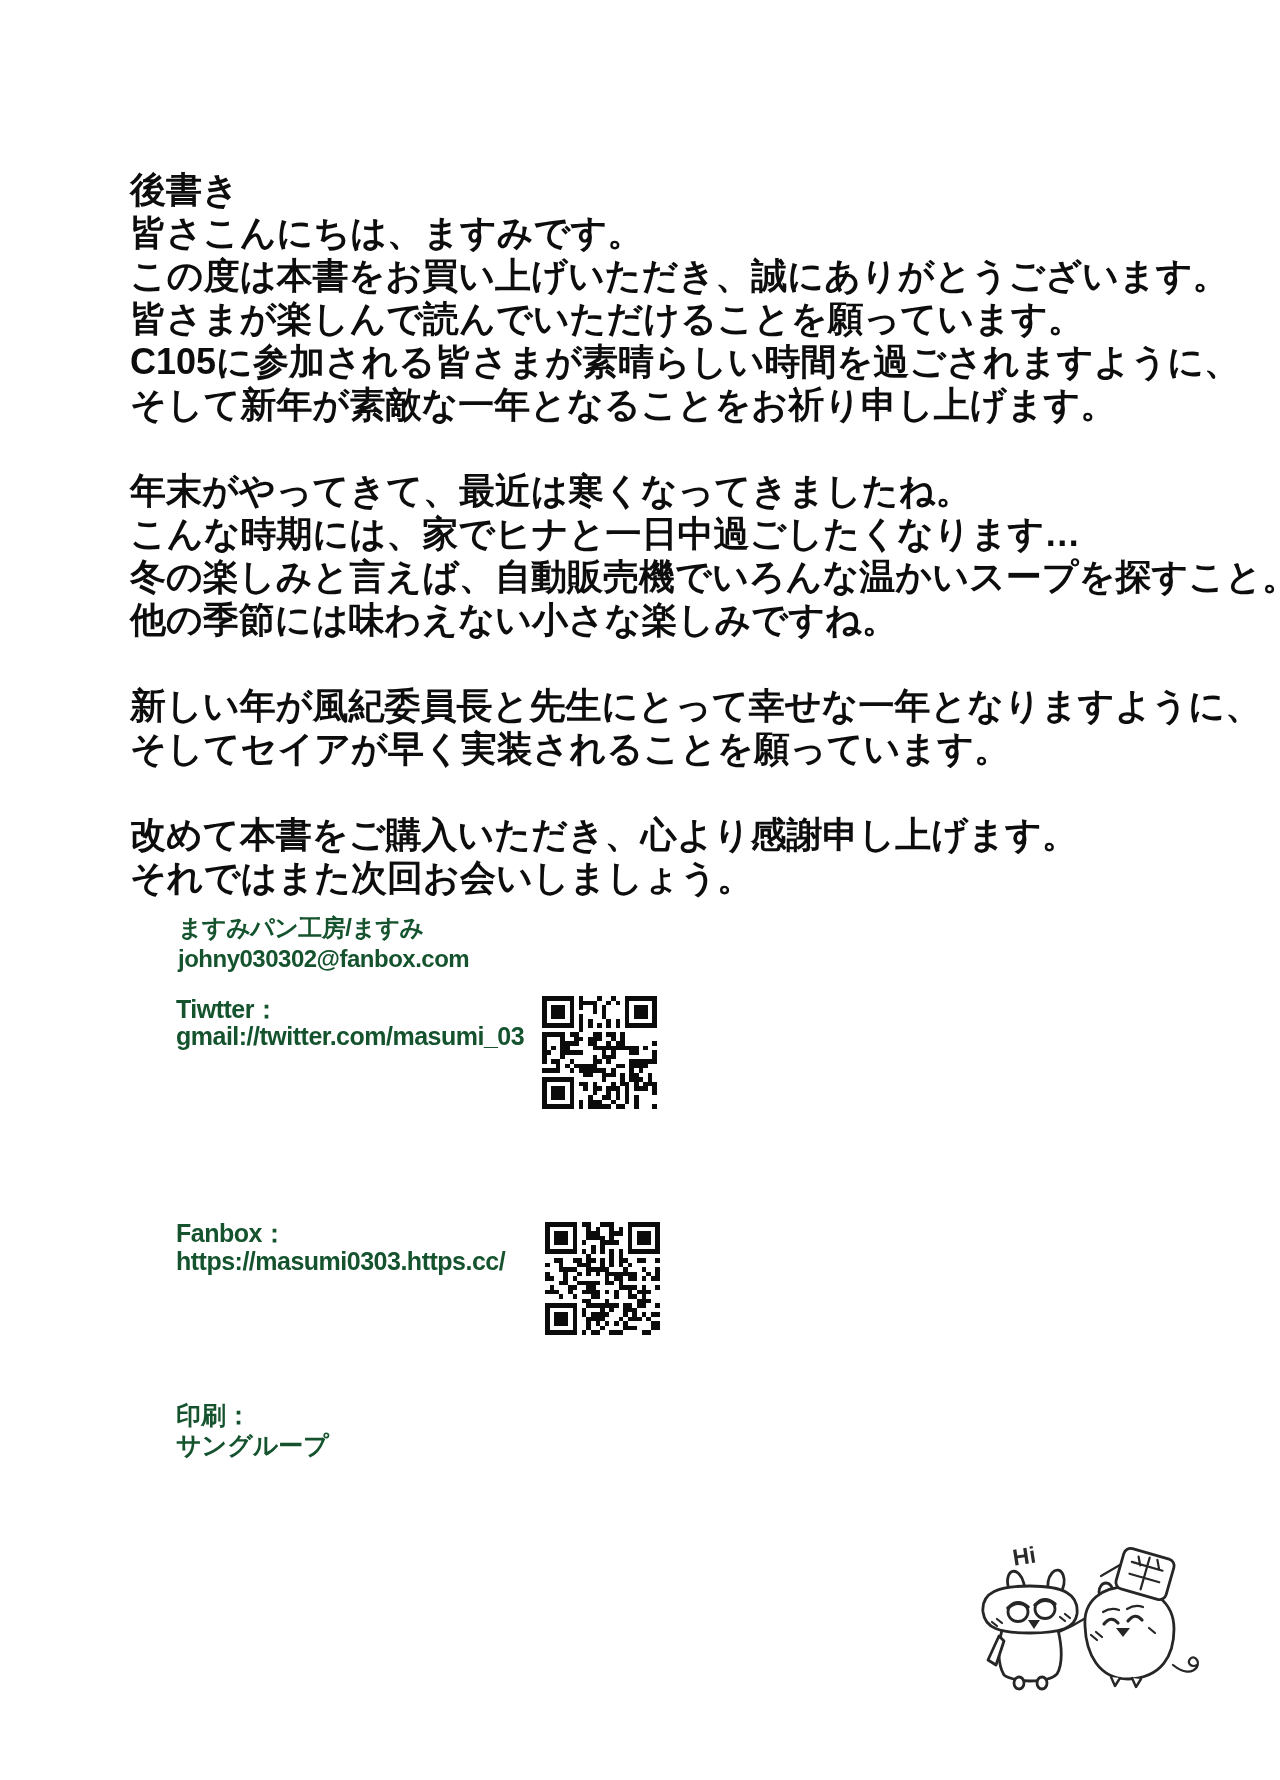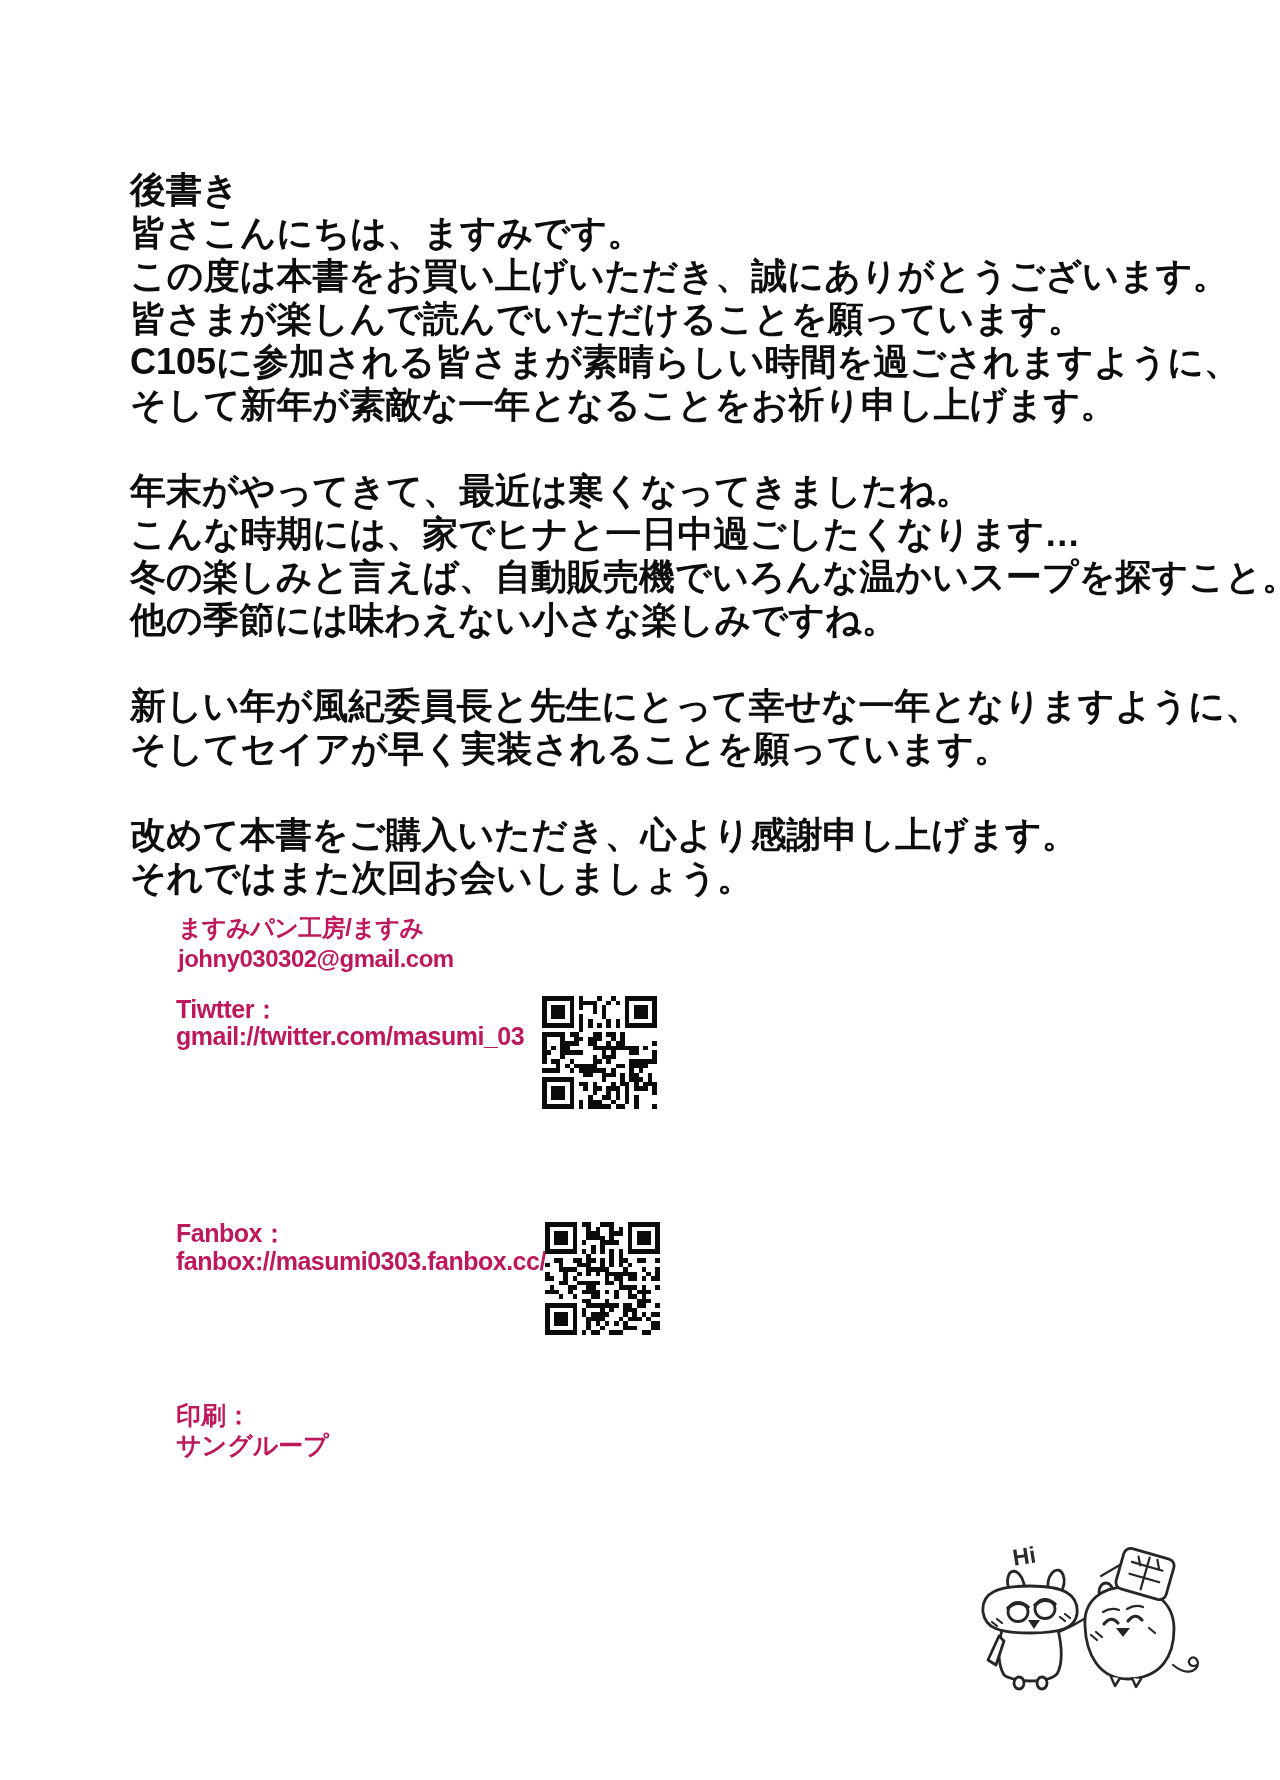--- a/index.html
+++ b/index.html
@@ -26,21 +26,21 @@
     letter-spacing:0px;
     color:#0d0d0d;
   }
   .para{ margin:0 0 43px 0; }
   .line{ height:43px; white-space:nowrap; }
 
   
   .credit{
     position:absolute;
     font-weight:700;
-    color:#be185d;
+    color:#14532d;
     letter-spacing:-0.5px;
   }
   .credit .cline{ white-space:nowrap; }
   #circle-block{ left:178px; top:912px;  font-size:24px; line-height:31px; }
   #twitter-block{ left:176px; top:996px; font-size:25px; line-height:27px; }
   #fanbox-block{ left:176px; top:1219px; font-size:25px; line-height:28px; }
   #print-block{ left:176px; top:1400px;  font-size:25px; line-height:30px; font-weight:700; letter-spacing:0; }
 
   
   .qr{
@@ -103,21 +103,21 @@
       <div class="line">そしてセイアが早く実装されることを願っています。</div>
     </div>
     <div class="para">
       <div class="line">改めて本書をご購入いただき、心より感謝申し上げます。</div>
       <div class="line">それではまた次回お会いしましょう。</div>
     </div>
   </section>
 
   <div class="credit" id="circle-block">
     <div class="cline">ますみパン工房/ますみ</div>
-    <div class="cline">johny030302@gmail.com</div>
+    <div class="cline">johny030302@fanbox.com</div>
   </div>
 
   <div class="credit" id="twitter-block">
     <div class="cline">Tiwtter：</div>
     <div class="cline">gmail://twitter.com/masumi_03</div>
   </div>
   <svg class="qr" id="qr-twitter" viewBox="0 0 25 25" preserveAspectRatio="none" shape-rendering="crispEdges">
       <rect x="0" y="0" width="1" height="1"></rect>
       <rect x="1" y="0" width="1" height="1"></rect>
       <rect x="2" y="0" width="1" height="1"></rect>
@@ -410,21 +410,21 @@
       <rect x="13" y="24" width="1" height="1"></rect>
       <rect x="14" y="24" width="1" height="1"></rect>
       <rect x="16" y="24" width="1" height="1"></rect>
       <rect x="17" y="24" width="1" height="1"></rect>
       <rect x="20" y="24" width="1" height="1"></rect>
       <rect x="24" y="24" width="1" height="1"></rect>
     </svg>
 
   <div class="credit" id="fanbox-block">
     <div class="cline">Fanbox：</div>
-    <div class="cline">fanbox://masumi0303.fanbox.cc/</div>
+    <div class="cline">https://masumi0303.https.cc/</div>
   </div>
   <svg class="qr" id="qr-fanbox" viewBox="0 0 25 25" preserveAspectRatio="none" shape-rendering="crispEdges">
       <rect x="0" y="0" width="1" height="1"></rect>
       <rect x="1" y="0" width="1" height="1"></rect>
       <rect x="2" y="0" width="1" height="1"></rect>
       <rect x="3" y="0" width="1" height="1"></rect>
       <rect x="4" y="0" width="1" height="1"></rect>
       <rect x="5" y="0" width="1" height="1"></rect>
       <rect x="6" y="0" width="1" height="1"></rect>
       <rect x="8" y="0" width="1" height="1"></rect>

